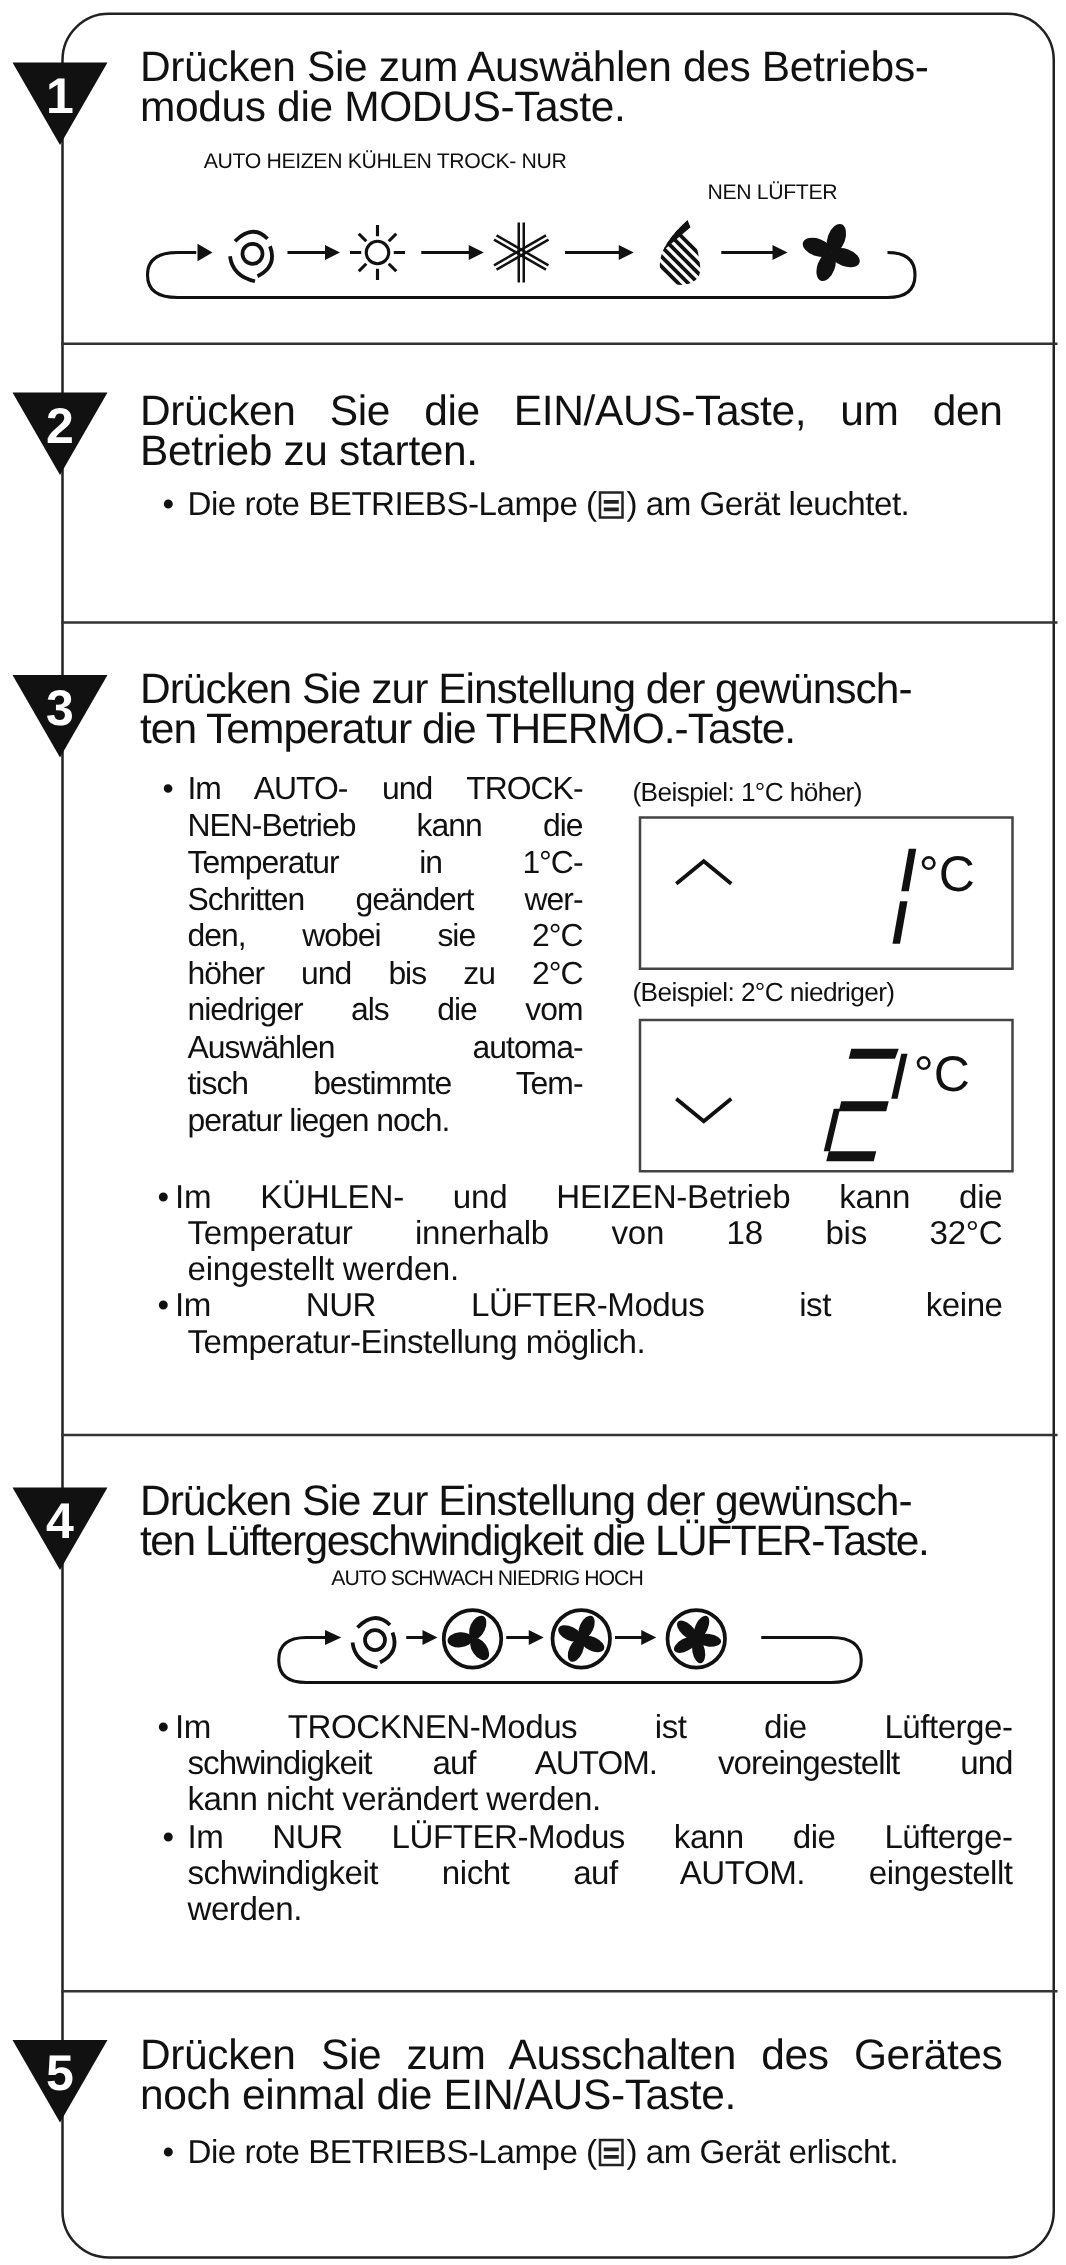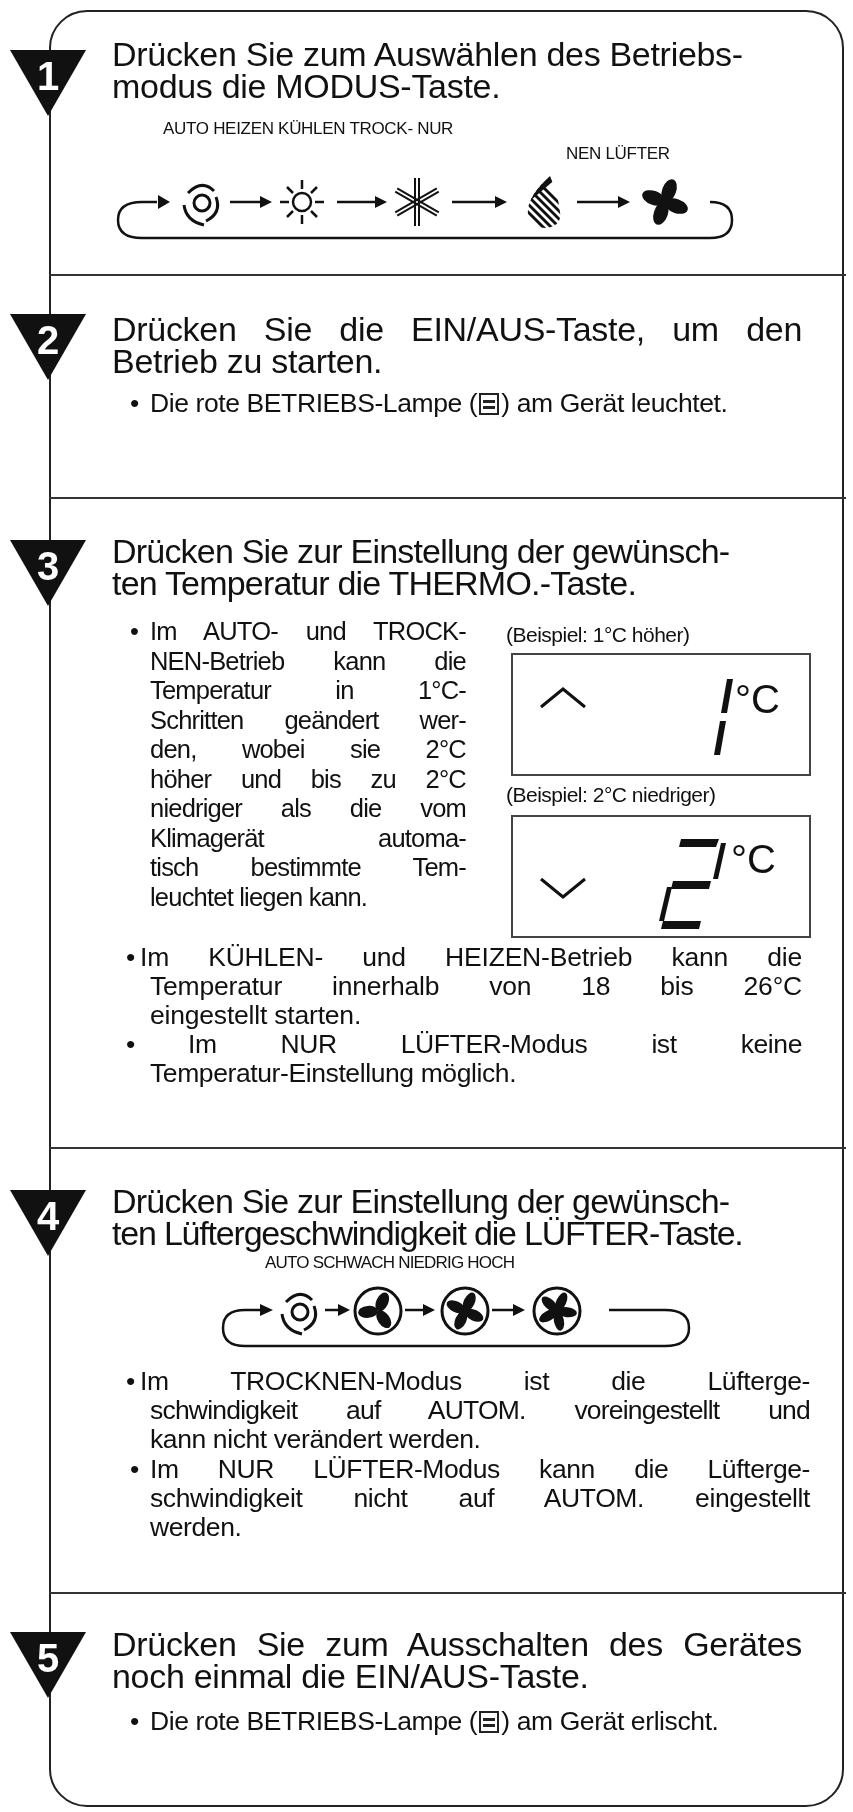--- a/index.html
+++ b/index.html
@@ -165,23 +165,23 @@
 
   <div class="bullet" style="left:150px; top:617px; width:316px; font-size:25.5px; line-height:29.5px; letter-spacing:-0.8px; text-align-last:justify;">
     <span class="dot">•</span>
     <div>Im AUTO- und TROCK-</div>
     <div>NEN-Betrieb kann die</div>
     <div>Temperatur in 1°C-</div>
     <div>Schritten geändert wer-</div>
     <div>den, wobei sie 2°C</div>
     <div>höher und bis zu 2°C</div>
     <div>niedriger als die vom</div>
-    <div>Klimagerät automa-</div>
+    <div>Auswählen automa-</div>
     <div>tisch bestimmte Tem-</div>
-    <div style="text-align-last:left;">leuchtet liegen kann.</div>
+    <div style="text-align-last:left;">peratur liegen noch.</div>
   </div>
 
   <div class="lcd-caption" style="left:506px; top:623px;text-align:right;">(Beispiel: 1°C höher)</div>
   <div class="lcd" style="left:511px; top:653px; width:300px; height:123px;">
     <svg width="296" height="119" viewBox="0 0 296 119">
       <polyline points="28,52 50,34 72,52" fill="none" stroke="#111" stroke-width="3"></polyline>
       <g fill="#111">
         <polygon points="214,24 220,24 214,58 208,58"></polygon>
         <polygon points="207,66 213,66 207,100 201,100"></polygon>
       </g>
@@ -200,26 +200,26 @@
         <polygon points="154,70 159,70 151,104 146,104"></polygon>
         <polygon points="150,104 188,104 186,112 148,112"></polygon>
       </g>
       <text x="218" y="56" font-family="Liberation Sans, sans-serif" font-size="40" fill="#111">°C</text>
     </svg>
   </div>
 
   <div class="bullet" style="left:140px; top:943px; width:662px; letter-spacing:-0.2px;">
     <span class="dot" style="left:-14px;">•</span>
     <div style="text-align-last:justify;">Im KÜHLEN- und HEIZEN-Betrieb kann die</div>
-    <div style="padding-left:10px; text-align-last:justify; word-spacing:10px;">Temperatur innerhalb von 18 bis 26°C</div>
-    <div style="padding-left:10px;">eingestellt starten.</div>
+    <div style="padding-left:10px; text-align-last:justify; word-spacing:10px;">Temperatur innerhalb von 18 bis 32°C</div>
+    <div style="padding-left:10px;">eingestellt werden.</div>
   </div>
   <div class="bullet" style="left:140px; top:1030px; width:662px;">
     <span class="dot" style="left:-14px;">•</span>
-    <div style="text-align-last:justify; word-spacing:30px;margin-left:48px;">Im NUR LÜFTER-Modus ist keine</div>
+    <div style="text-align-last:justify; word-spacing:30px;">Im NUR LÜFTER-Modus ist keine</div>
     <div style="padding-left:10px;">Temperatur-Einstellung möglich.</div>
   </div>
 </section>
 
 <section>
   <div class="badge" style="top:1188px;">
     <svg viewBox="0 0 80 70">
         <polygon points="2,2 78,2 40,68" fill="#111"></polygon>
       <text x="40" y="42" text-anchor="middle" font-family="Liberation Sans, sans-serif" font-weight="bold" font-size="40" fill="#fff">4</text>
       </svg>

